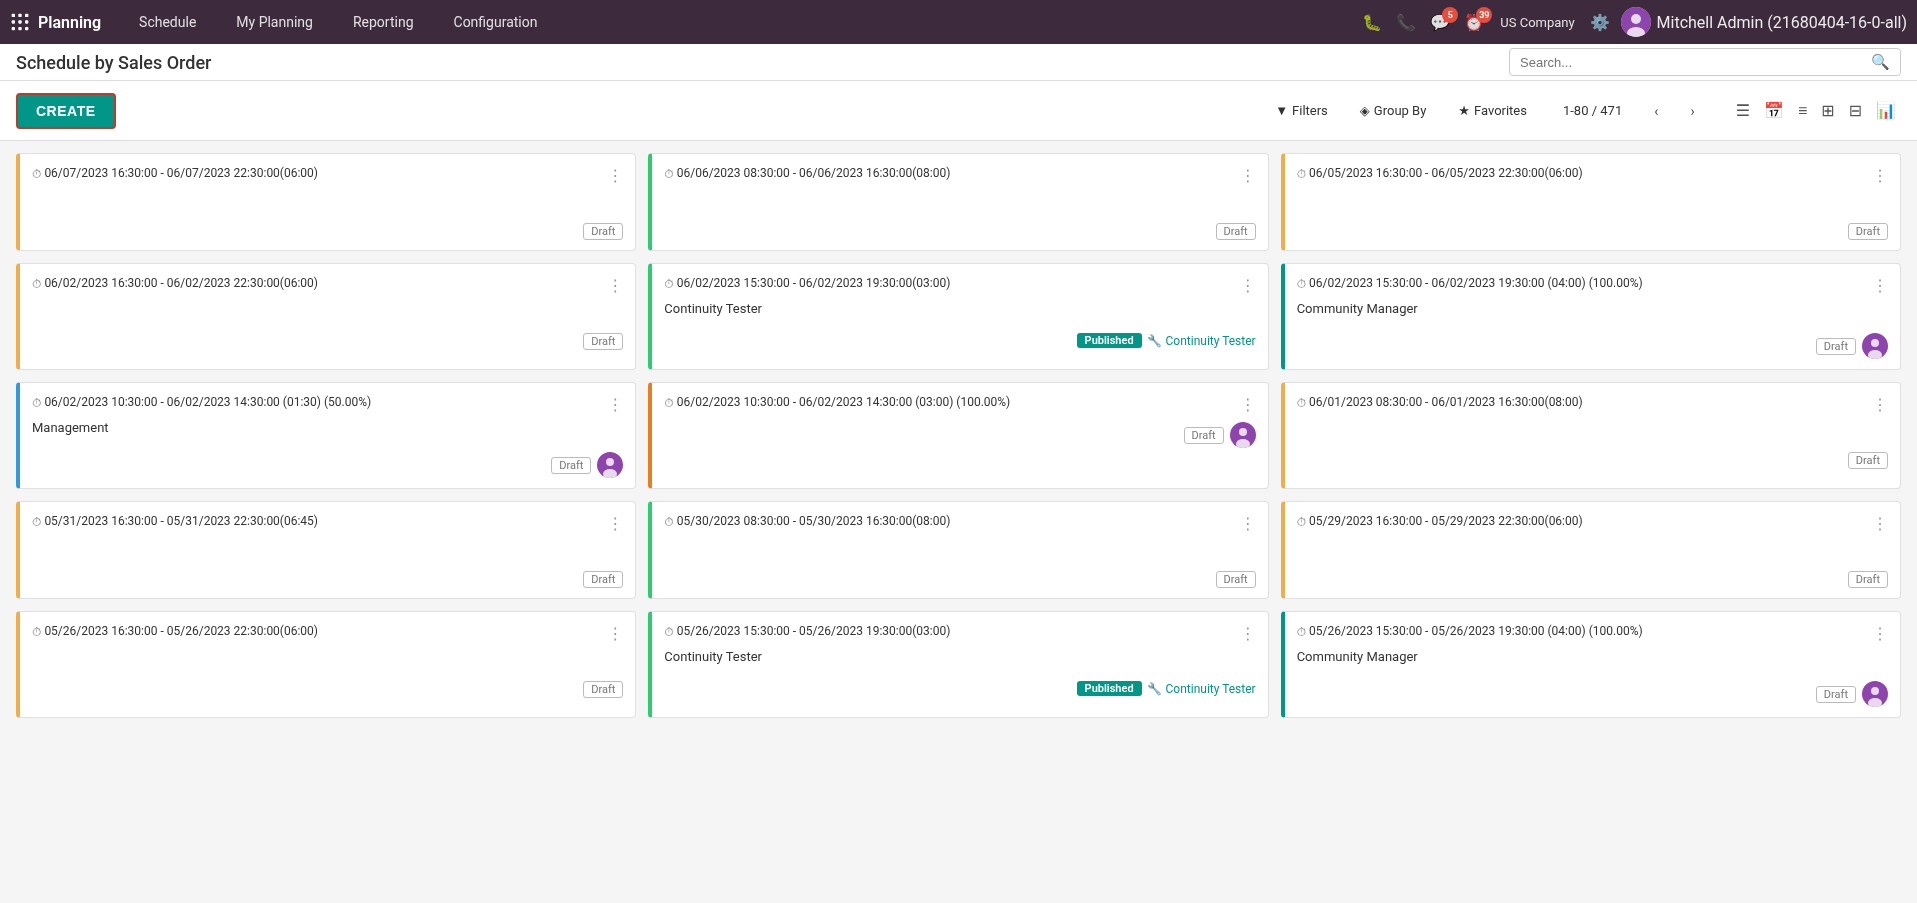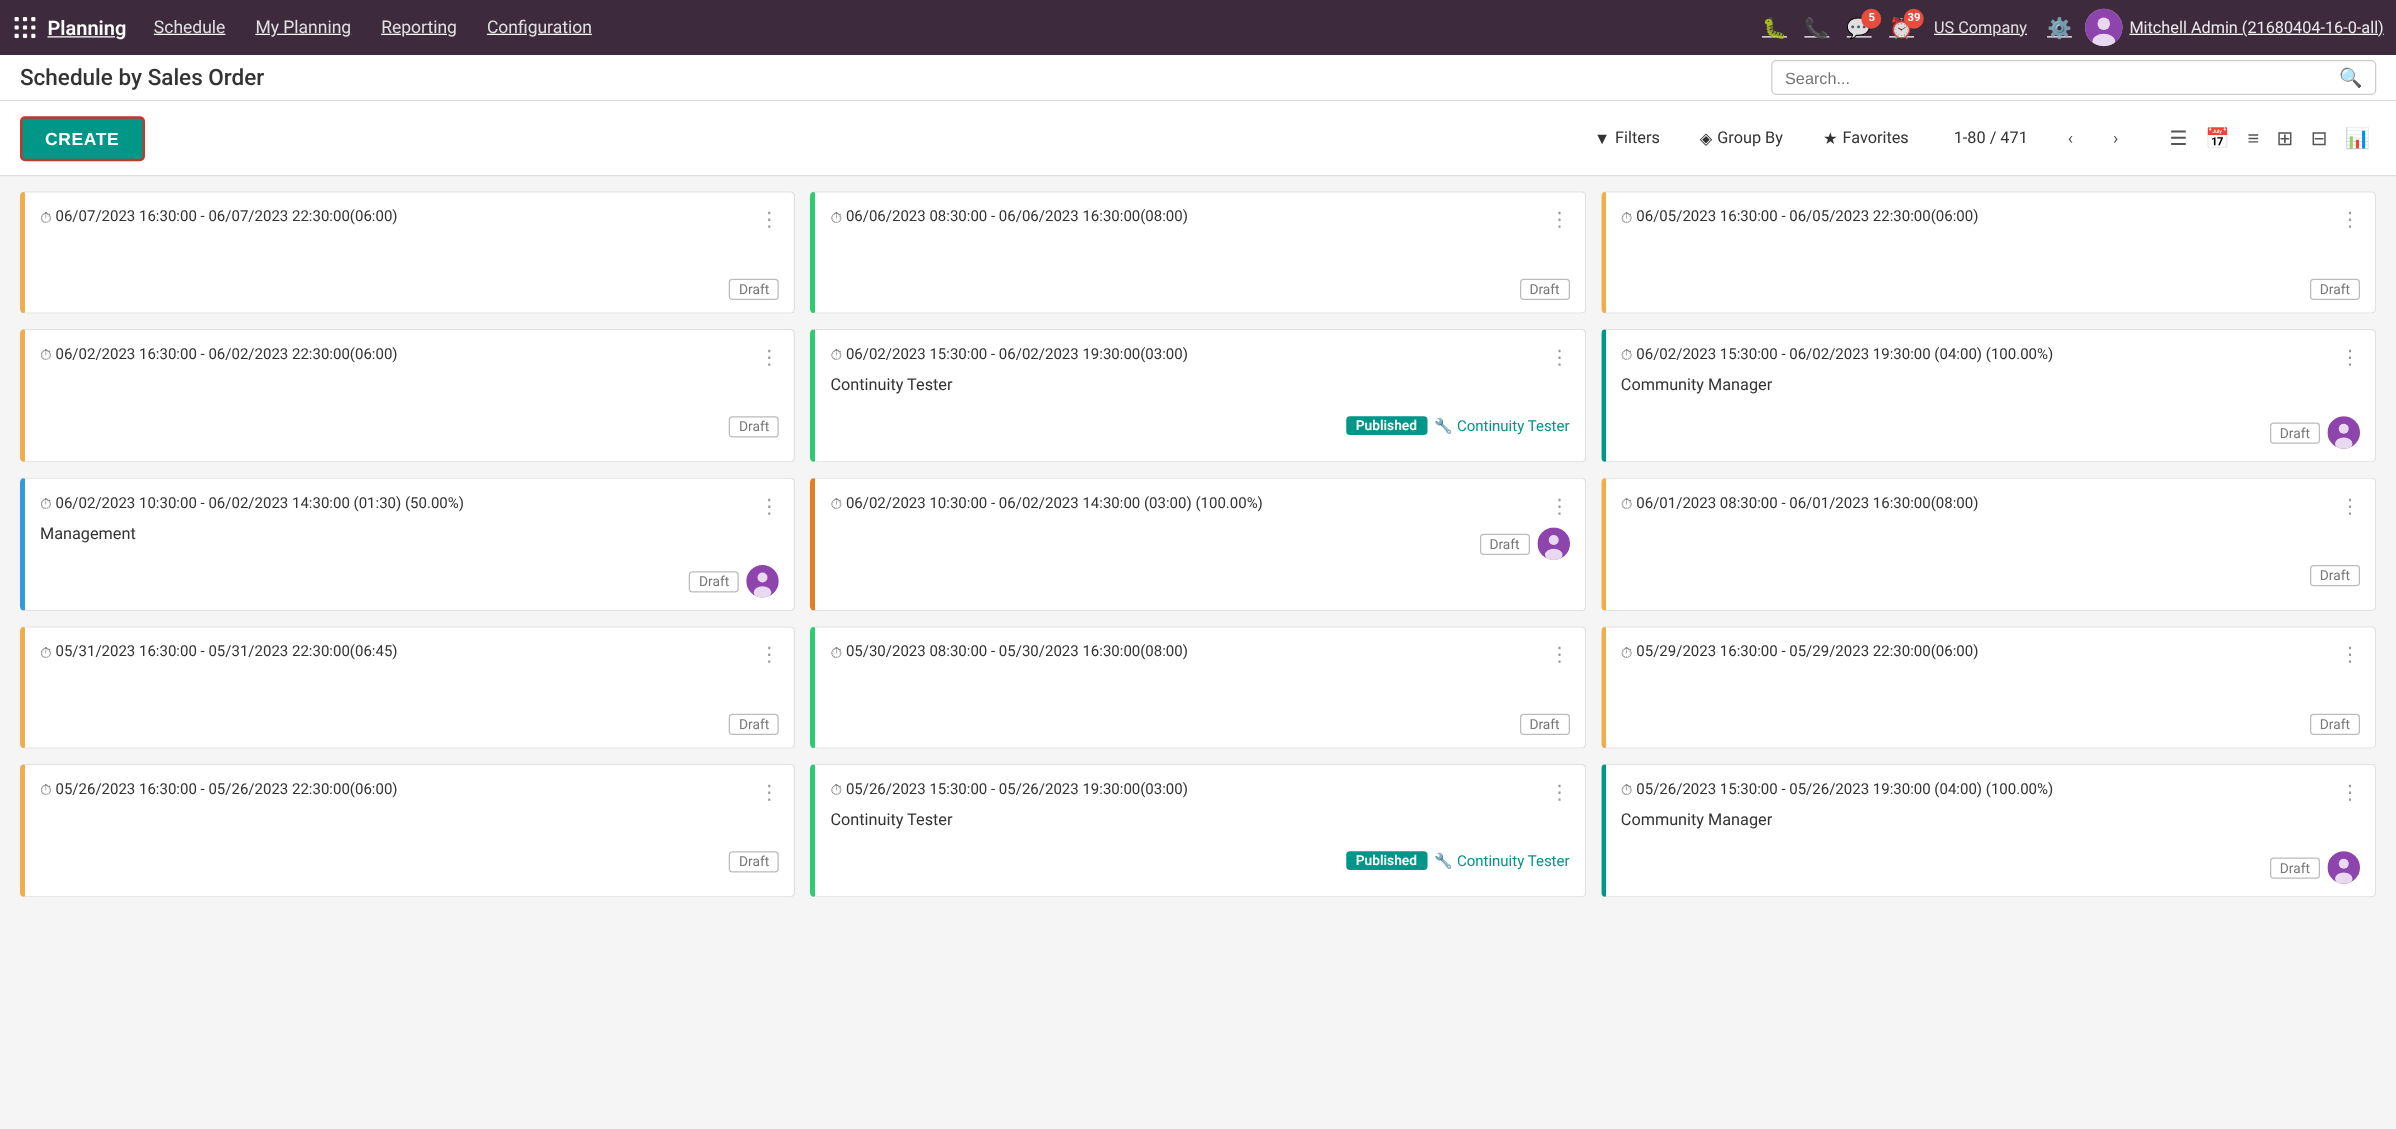--- a/index.html
+++ b/index.html
@@ -6,55 +6,54 @@
     body { font-family: -apple-system, BlinkMacSystemFont, 'Segoe UI', Roboto, sans-serif; font-size: 13px; background: #f5f5f5; }
 
     
     .topnav {
       background: #3d2b3d;
       color: #fff;
       height: 44px;
       display: flex;
       align-items: center;
       padding: 0 10px;
-      gap: 4px;
-      text-decoration: underline;
+      gap: 20px;
     }
     .topnav-brand { display: flex; align-items: center; gap: 8px; margin-right: 8px; cursor: pointer; }
     .topnav-brand svg { width: 20px; height: 20px; fill: #fff; }
     .topnav-brand-text { font-size: 16px; font-weight: 600; color: #fff; }
     .topnav-link { color: rgba(255,255,255,0.85); padding: 4px 10px; border-radius: 4px; cursor: pointer; font-size: 14px; }
     .topnav-spacer { flex: 1; }
     .topnav-icons { display: flex; align-items: center; gap: 6px; }
     .topnav-icon { color: rgba(255,255,255,0.85); cursor: pointer; font-size: 16px; padding: 4px; position: relative; }
     .topnav-badge {
       position: absolute; top: -2px; right: -4px;
       background: #e74c3c; color: #fff; border-radius: 50%;
       font-size: 9px; width: 16px; height: 16px;
       display: flex; align-items: center; justify-content: center; font-weight: 700;
     }
     .topnav-company { color: rgba(255,255,255,0.85); font-size: 13px; margin: 0 6px; }
-    .topnav-user { display: flex; align-items: center; gap: 6px; color: rgba(255,255,255,0.9); font-size: 13px; cursor: pointer; justify-content: space-between; }
+    .topnav-user { display: flex; align-items: center; gap: 6px; color: rgba(255,255,255,0.9); font-size: 16px; cursor: pointer; justify-content: space-between; }
     .topnav-avatar { width: 30px; height: 30px; border-radius: 50%; background: #c0a0c0; display: flex; align-items: center; justify-content: center; font-size: 12px; color: #fff; overflow: hidden; }
 
     
     .subheader {
       background: #fff;
       border-bottom: 1px solid #ddd;
       padding: 4px 16px;
       display: flex;
       align-items: center;
       gap: 12px;
     }
     .page-title { font-size: 18px; font-weight: 500; color: #333; }
     .subheader-spacer { flex: 1; }
     .search-bar {
       display: flex; align-items: center;
       border: 1px solid #ccc; border-radius: 4px;
-      padding: 4px 10px; background: #fff; width: 484px;
+      padding: 4px 10px; background: #fff; width: 392px;
     }
     .search-bar input {
       border: none; outline: none; font-size: 13px; flex: 1; background: transparent; color: #555;
     }
     .search-icon { color: #888; font-size: 15px; cursor: pointer; }
 
     
     .toolbar {
       background: #fff;
       border-bottom: 1px solid #ddd;

